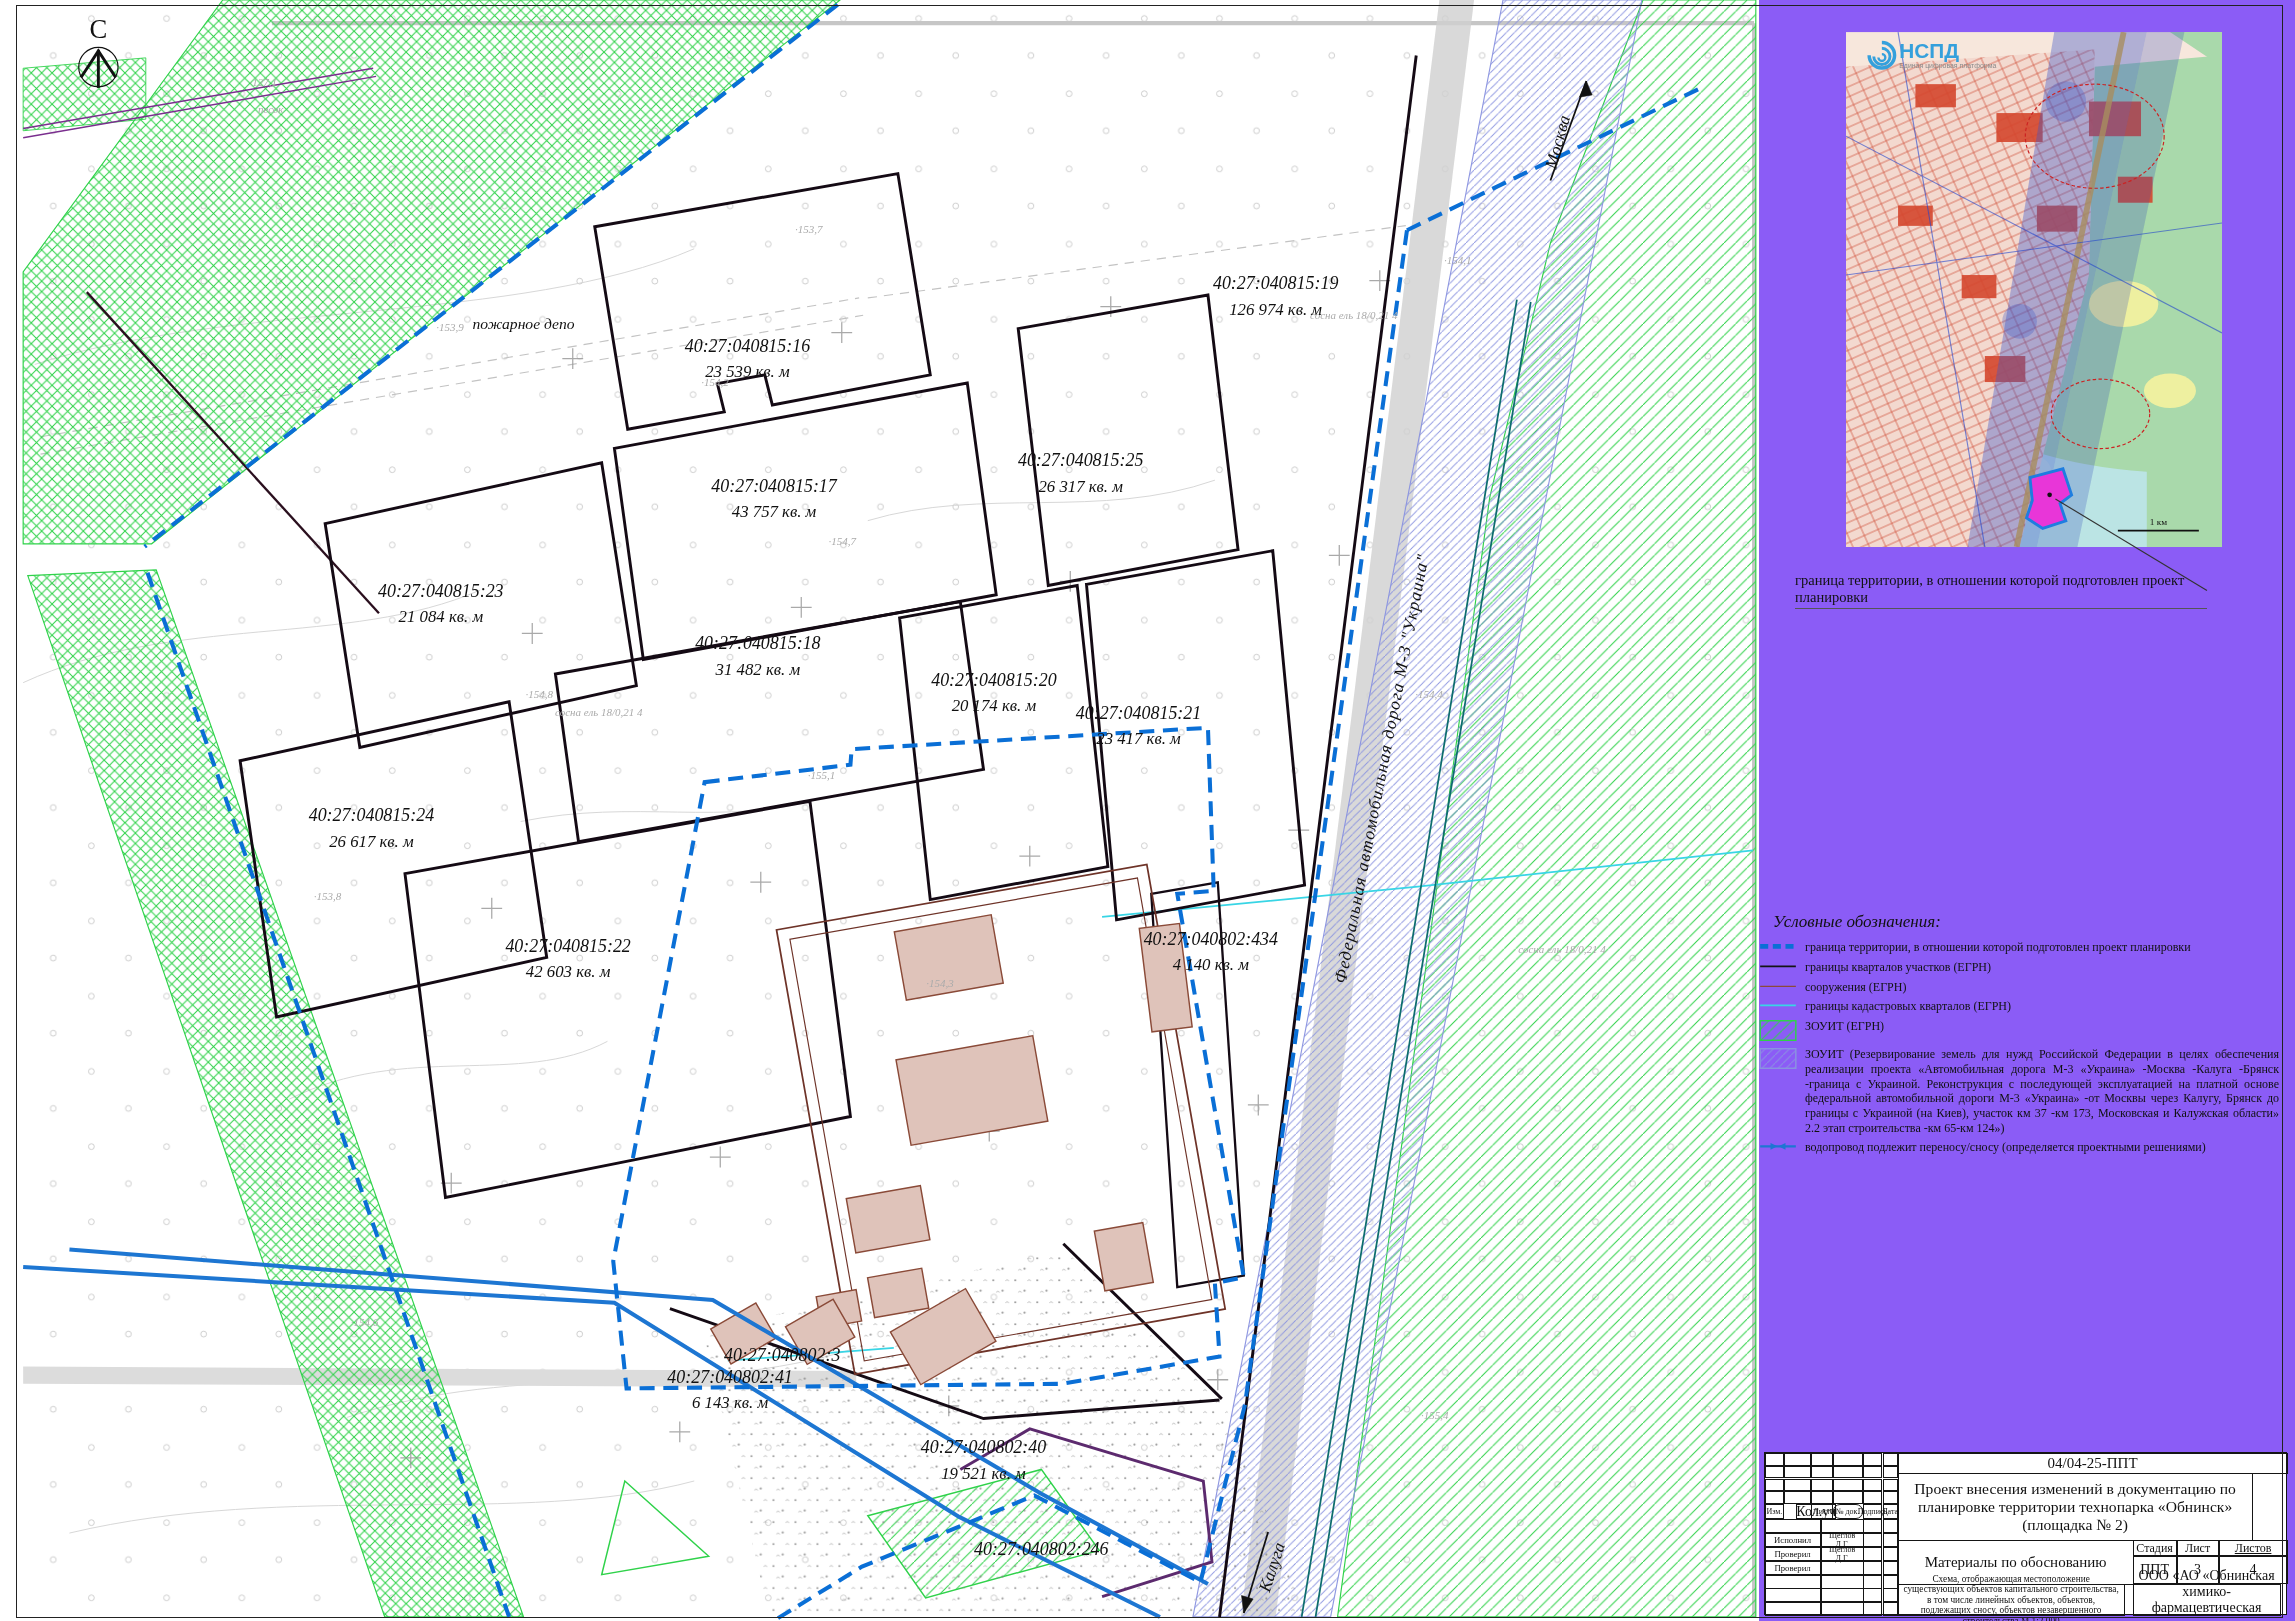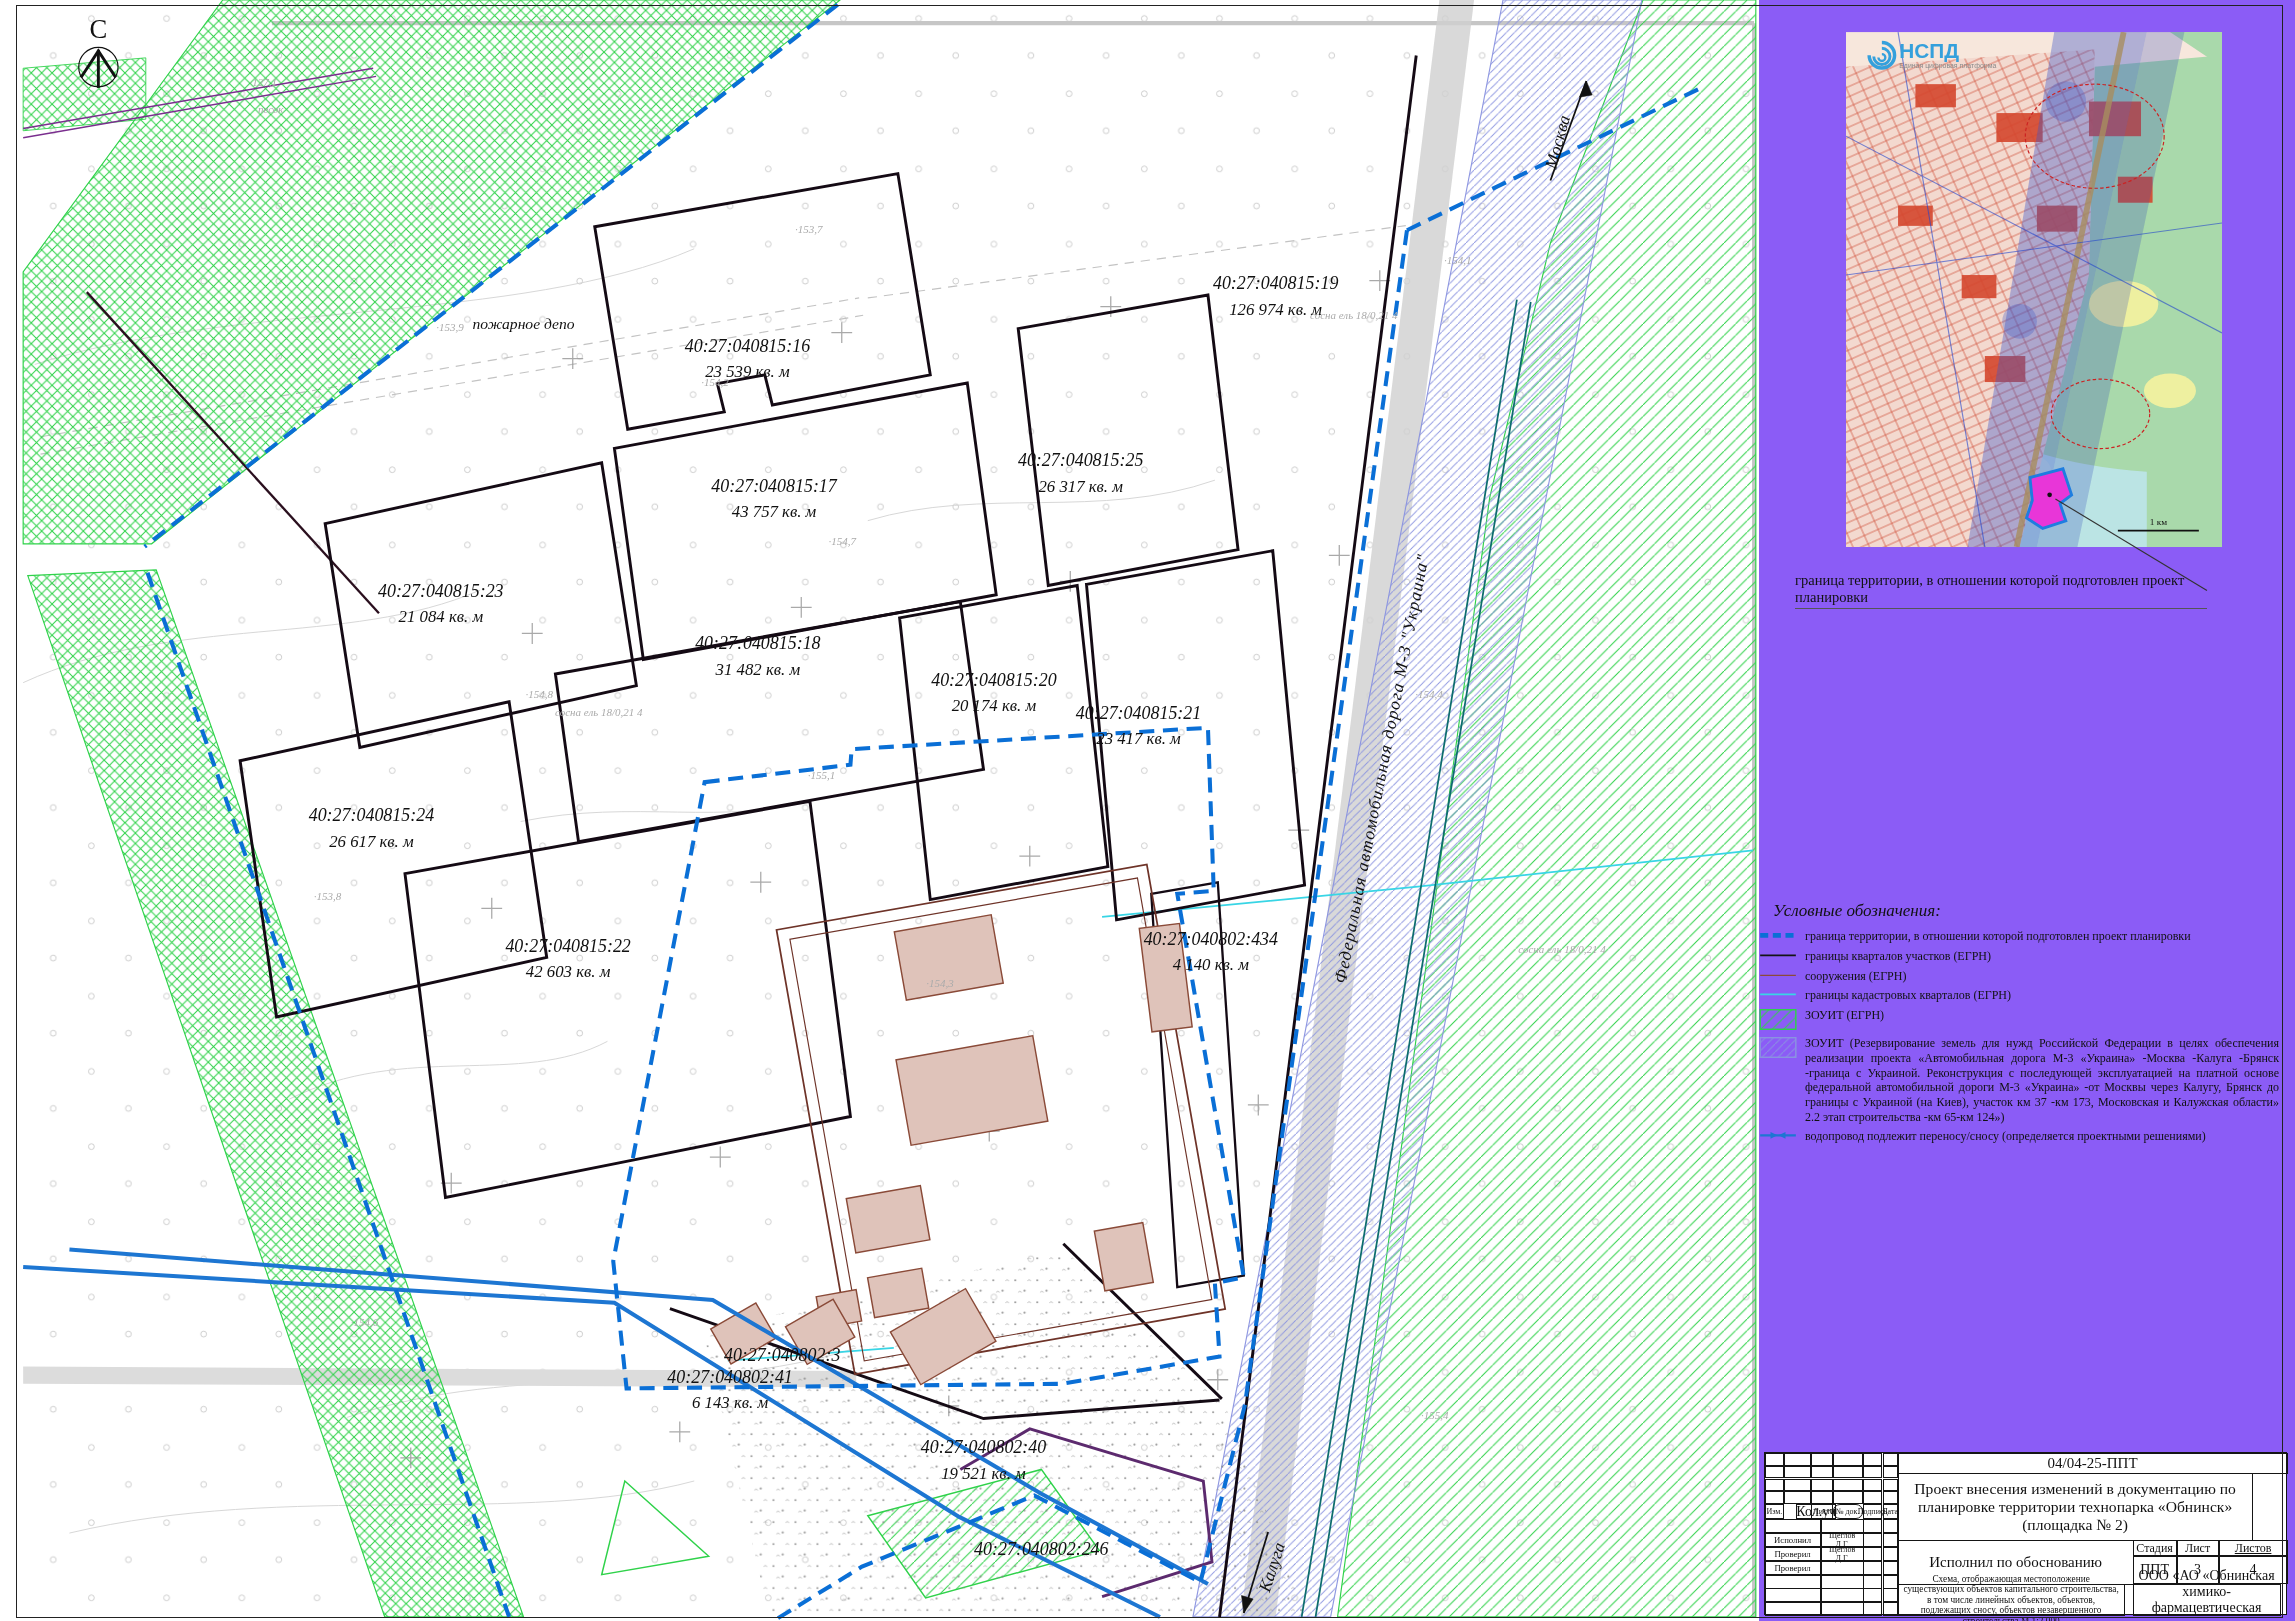--- a/index.html
+++ b/index.html
@@ -5,21 +5,21 @@
   html,body{margin:0;padding:0;background:#fff;}
   .canvas{position:relative;width:2295px;height:1621px;background:#ffffff;
           font-family:"Liberation Serif",serif;overflow:hidden;}
   .frame{position:absolute;left:16px;top:4.6px;width:2265px;height:1611px;
          border:1.2px solid #222;pointer-events:none;}
   #map{position:absolute;left:0;top:0;}
   .right-panel{position:absolute;left:1759px;top:0;width:536px;height:1621px;background:#8b5cf6;}
   .inset-caption{position:absolute;left:36px;top:572px;width:412px;
       font-size:14.5px;color:#111;border-bottom:1.7px solid #555;padding-bottom:2.3px;}
   .legend{position:absolute;left:0;top:900px;width:529px;}
-  .legend-title{font-style:italic;font-size:17px;margin:1px 0 8px 14px;color:#111;}
+  .legend-title{font-style:italic;font-size:17px;margin:12px 0 8px 14px;color:#111;}
   .legend-row{display:flex;align-items:flex-start;margin:5.2px 0;}
   .legend-sym{width:38px;flex:0 0 38px;margin-right:8px;display:flex;align-items:center;justify-content:center;}
   .legend-label{font-size:12px;color:#111;line-height:1.22;max-width:474px;text-align:justify;}
   .titleblock{position:absolute;left:4.6px;top:1452px;width:523px;height:163px;
       border:1.7px solid #151515;box-sizing:border-box;background:#fff;}
   .tb-cell{position:absolute;border:1.2px solid #151515;box-sizing:border-box;
       display:flex;align-items:center;justify-content:center;text-align:center;color:#111;}
 </style>
 </head>
 <body>
@@ -359,21 +359,21 @@
               </svg>
             </div>
             <div class="legend-label">водопровод подлежит переносу/сносу (определяется проектными решениями)</div>
           </div>
         </div>
     </div>
 
     <div class="titleblock">
       <div class="tb-cell" style="left:133px;top:0;width:390px;height:21px;font-size:15px">04/04-25-ППТ</div>
       <div class="tb-cell" style="left:133px;top:19.7px;width:390px;height:68px;font-size:15.6px;padding:0 1px;width:355px">Проект внесения изменений в документацию по планировке территории технопарка «Обнинск» (площадка № 2)</div>
-      <div class="tb-cell" style="left:133px;top:87px;width:236px;height:45px;font-size:15px">Исполнил по обоснованию</div>
+      <div class="tb-cell" style="left:133px;top:87px;width:236px;height:45px;font-size:15px">Материалы по обоснованию</div>
       <div class="tb-cell" style="left:133px;top:131px;width:236px;height:32px;font-size:9.3px;line-height:1.12;padding:1.2px 4.6px;width:227px">Схема, отображающая местоположение существующих объектов капитального строительства, в том числе линейных объектов, объектов, подлежащих сносу, объектов незавершенного строительства М 1:2 000</div>
       <div class="tb-cell" style="left:368px;top:131px;width:155px;height:32px;font-size:14px;line-height:1.15;padding:1.2px 3.5px;width:148px">ООО «АО «Обнинская химико-фармацевтическая компания»</div>
       <div id="tb-left">
           <div class="tb-cell" style="left: 0px; top: 0px; width: 19.7px; height: 12.7px; font-size: 7.5px;"></div>
           <div class="tb-cell" style="left: 19.7px; top: 0px; width: 27px; height: 12.7px; font-size: 7.5px;"></div>
           <div class="tb-cell" style="left: 46px; top: 0px; width: 22px; height: 12.7px; font-size: 7.5px;"></div>
           <div class="tb-cell" style="left: 68px; top: 0px; width: 30px; height: 12.7px; font-size: 7.5px;"></div>
           <div class="tb-cell" style="left: 98px; top: 0px; width: 19.7px; height: 12.7px; font-size: 7.5px;"></div>
           <div class="tb-cell" style="left: 118px; top: 0px; width: 15px; height: 12.7px; font-size: 7.5px;"></div>
           <div class="tb-cell" style="left: 0px; top: 12.7px; width: 19.7px; height: 12.7px; font-size: 7.5px;"></div>

